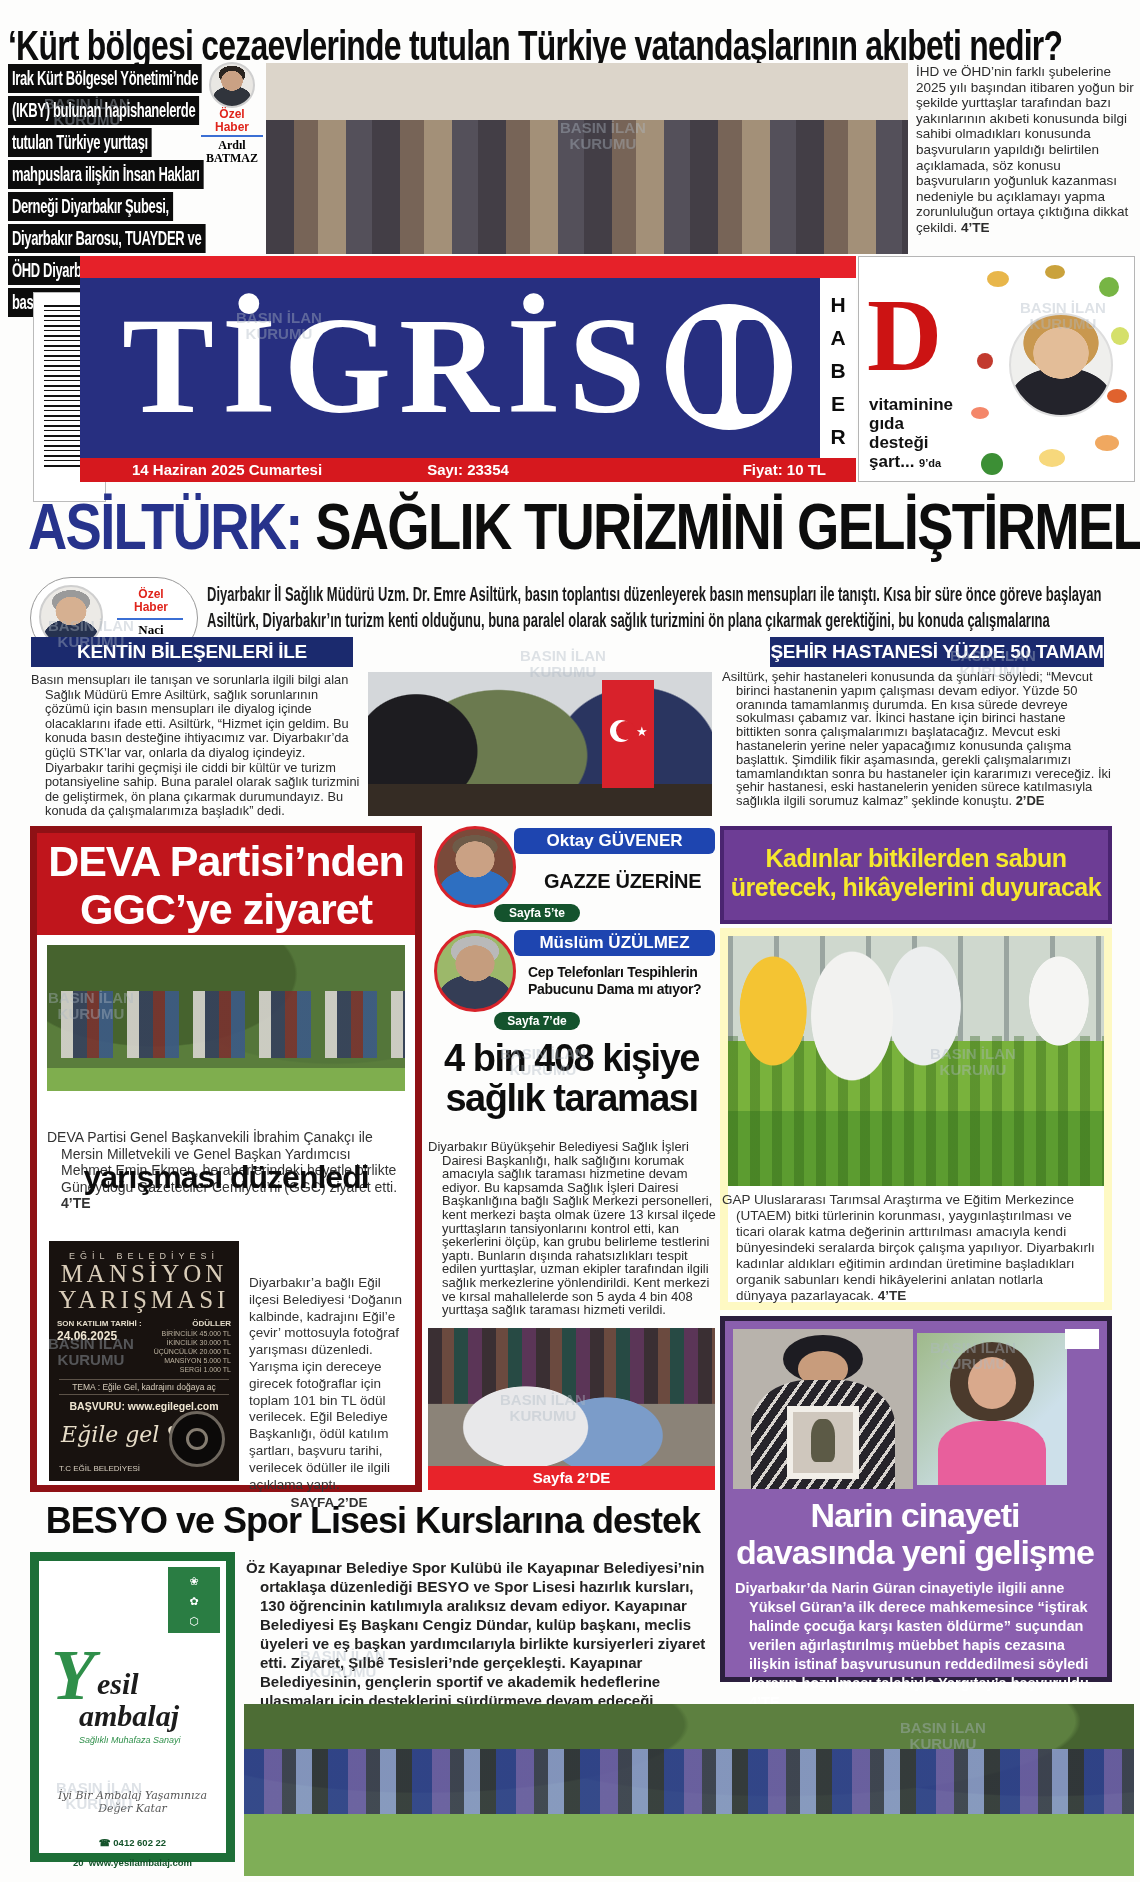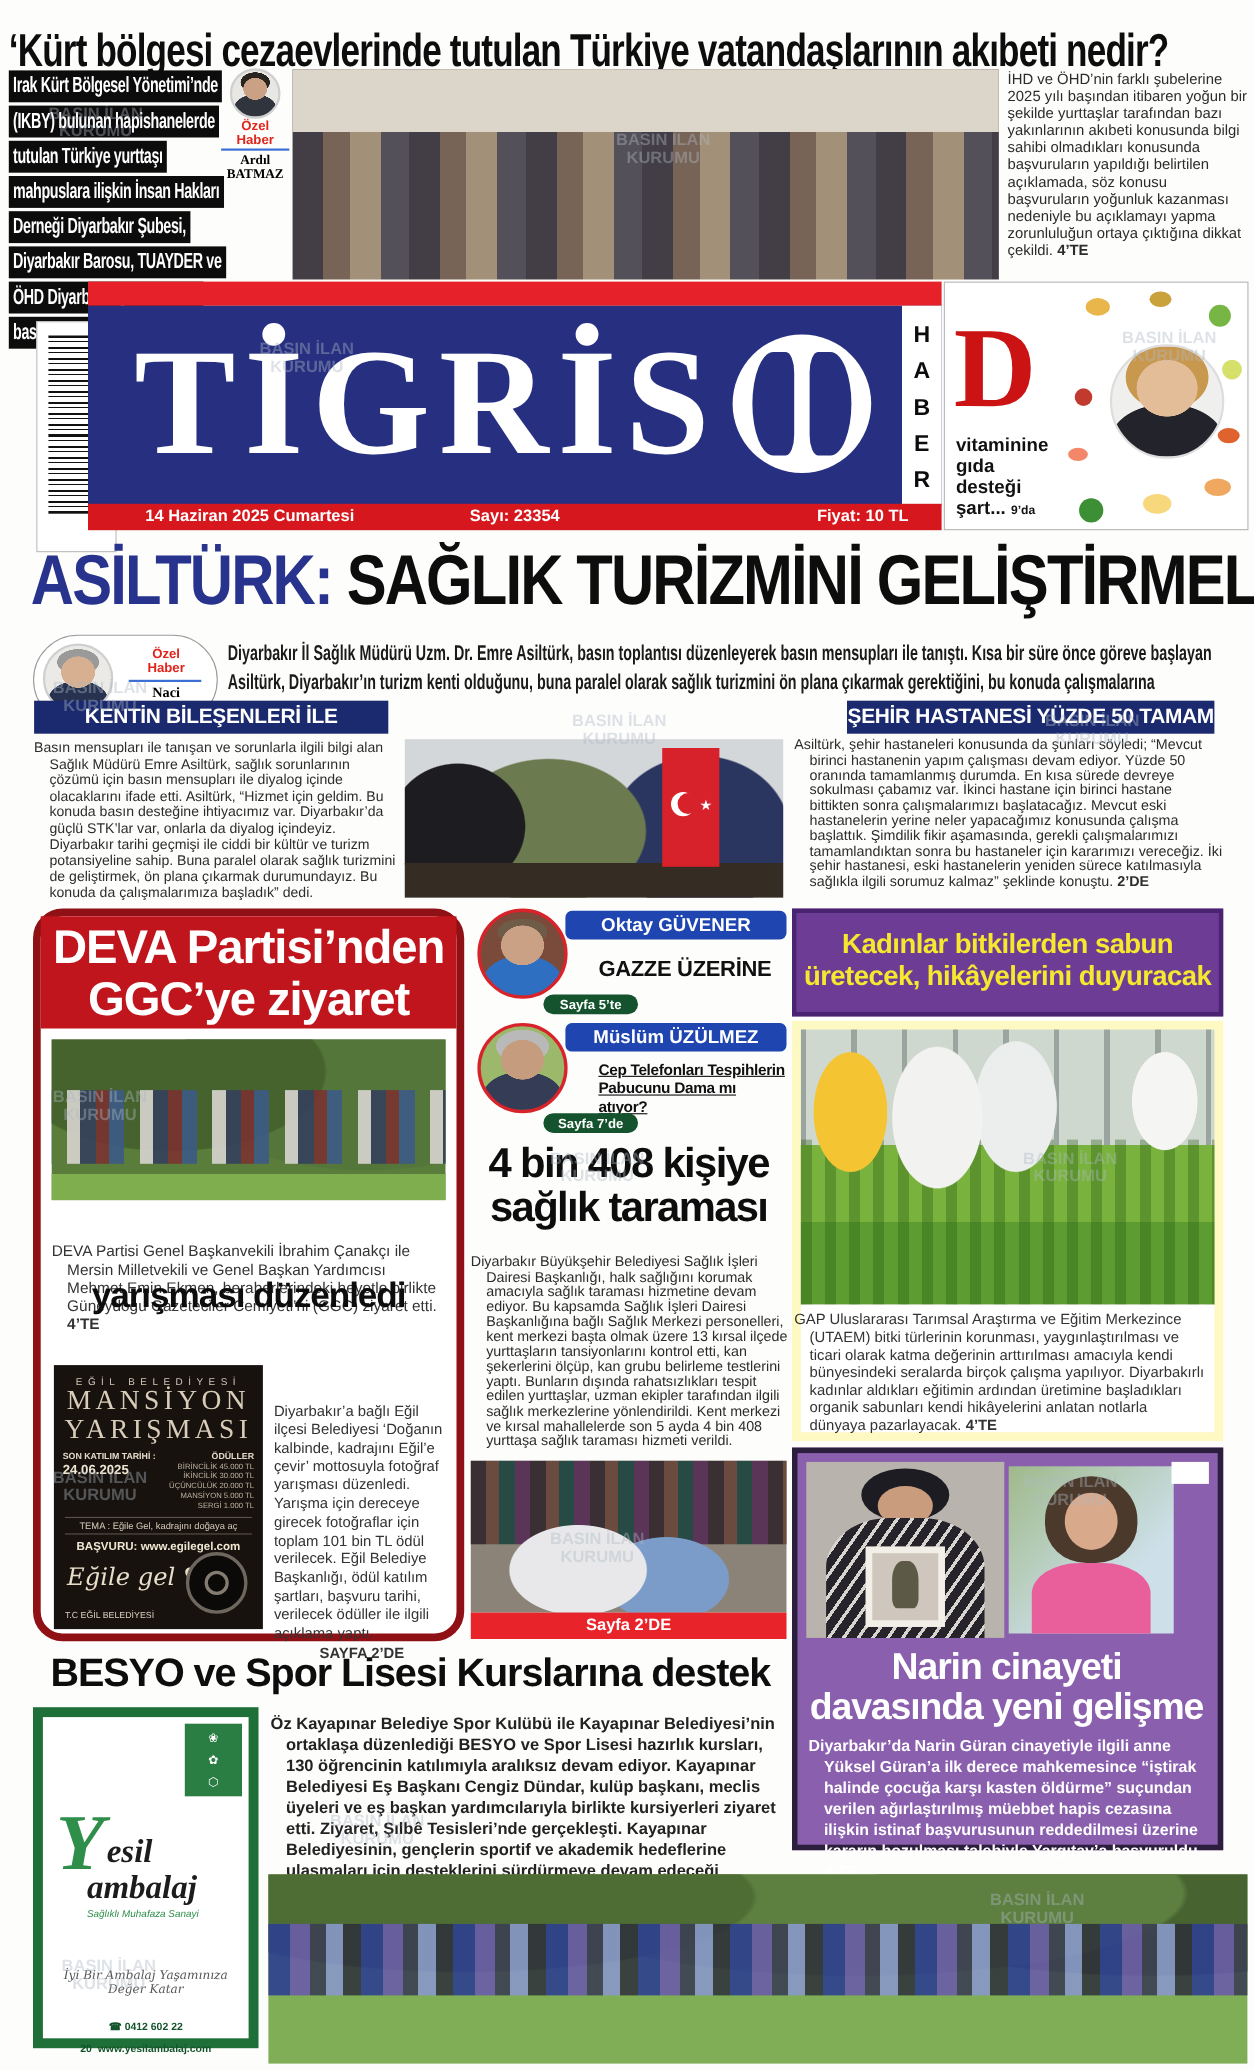--- a/index.html
+++ b/index.html
@@ -289,21 +289,21 @@
           <i></i>
         </span>
       <span class="star" style="left:34px;top:44px;">★</span>
     </div>
   </div>
 
   <div class="abs body-txt hang" style="left:722px;top:670px;width:390px;font-size:13px;line-height:13.8px;">
     <span>Asiltürk, şehir hastaneleri konusunda da şunları söyledi; “Mevcut birinci hastanenin yapım çalışması devam ediyor. Yüzde 50 oranında tamamlanmış durumda. En kısa sürede devreye sokulması çabamız var. İkinci hastane için birinci hastane bittikten sonra çalışmalarımızı başlatacağız. Mevcut eski hastanelerin yerine neler yapacağımız konusunda çalışma başlattık. Şimdilik fikir aşamasında, gerekli çalışmalarımızı tamamlandıktan sonra bu hastaneler için kararımızı vereceğiz. İki şehir hastanesi, eski hastanelerin yeniden sürece katılmasıyla sağlıkla ilgili sorumuz kalmaz” şeklinde konuştu.</span> <b>2’DE</b>
   </div>
 
-  <div class="abs frame-l" style="left:30px;top:826px;width:392px;height:666px;border-radius:27px;">
+  <div class="abs frame-l" style="left:30px;top:826px;width:392px;height:666px;">
     <div class="deva-box">
       <div>DEVA Partisi’nden</div>
       <div>GGC’ye ziyaret</div>
     </div>
     <div class="ph ph-deva" style="left:10px;top:112px;width:358px;height:146px;"></div>
     <div class="abs cap hang" style="left:10px;top:264px;width:358px;">
       <span>DEVA Partisi Genel Başkanvekili İbrahim Çanakçı ile Mersin Milletvekili ve Genel Başkan Yardımcısı Mehmet Emin Ekmen, beraberlerindeki heyetle birlikte Güneydoğu Gazeteciler Cemiyeti’ni (GGC) ziyaret etti.</span> <b>4’TE</b>
     </div>
     <div class="abs hxl" style="left:0;top:326px;width:378px;white-space:normal;text-align:center;font-size:32px;line-height:36px;">
       <div>yarışması düzenledi</div>
@@ -345,21 +345,21 @@
   <div class="abs" style="left:428px;top:826px;width:287px;height:100px;">
     <div class="colm-bar" style="left:86px;top:2px;right:0;height:26px;">Oktay GÜVENER</div>
     <div class="av av-oktay" style="left:6px;top:0px;width:82px;height:82px;"></div>
     <div class="colm-title" style="left:116px;top:44px;font-size:20px;">GAZZE ÜZERİNE</div>
     <div class="pill" style="left:66px;top:78px;width:86px;">Sayfa 5’te</div>
   </div>
 
   <div class="abs" style="left:428px;top:930px;width:287px;height:104px;">
     <div class="colm-bar" style="left:86px;top:0px;right:0;height:26px;">Müslüm ÜZÜLMEZ</div>
     <div class="av av-muslum" style="left:6px;top:0px;width:82px;height:82px;"></div>
-    <div class="colm-title pre" style="left:116px;top:34px;font-size:14px;line-height:17px;text-decoration:underline;">Cep Telefonları Tespihlerin
+    <div class="colm-title pre" style="left:100px;top:34px;font-size:14px;line-height:17px;">Cep Telefonları Tespihlerin
 Pabucunu Dama mı atıyor?</div>
     <div class="pill" style="left:66px;top:82px;width:86px;">Sayfa 7’de</div>
   </div>
 
   <div class="abs h-mid" style="left:428px;top:1038px;width:287px;">
     <div>4 bin 408 kişiye</div>
     <div>sağlık taraması</div>
   </div>
 
   <div class="abs body-txt hang" style="left:428px;top:1140px;width:289px;font-size:13px;line-height:13.6px;">Diyarbakır Büyükşehir Belediyesi Sağlık İşleri Dairesi Başkanlığı, halk sağlığını korumak amacıyla sağlık taraması hizmetine devam ediyor. Bu kapsamda Sağlık İşleri Dairesi Başkanlığına bağlı Sağlık Merkezi personelleri, kent merkezi başta olmak üzere 13 kırsal ilçede yurttaşların tansiyonlarını kontrol etti, kan şekerlerini ölçüp, kan grubu belirleme testlerini yaptı. Bunların dışında rahatsızlıkları tespit edilen yurttaşlar, uzman ekipler tarafından ilgili sağlık merkezlerine yönlendirildi. Kent merkezi ve kırsal mahallelerde son 5 ayda 4 bin 408 yurttaşa sağlık taraması hizmeti verildi.</div>
@@ -392,21 +392,21 @@
       <span class="hair"></span>
         <span class="face"></span>
         <span class="tshirt"></span>
     </div>
     <div class="abs" style="right:8px;top:8px;width:34px;height:20px;background:#fff;"></div>
     <div class="abs h-narin" style="left:0;top:176px;width:380px;">
       <div>Narin cinayeti</div>
       <div>davasında yeni gelişme</div>
     </div>
     <div class="abs narin-body hang" style="left:10px;top:258px;width:364px;">
-      <span>Diyarbakır’da Narin Güran cinayetiyle ilgili anne Yüksel Güran’a ilk derece mahkemesince “iştirak halinde çocuğa karşı kasten öldürme” suçundan verilen ağırlaştırılmış müebbet hapis cezasına ilişkin istinaf başvurusunun reddedilmesi üzerine kararın bozulması talebiyle Yargıtay’a başvuruldu.</span> <b>4’TE</b>
+      <span>Diyarbakır’da Narin Güran cinayetiyle ilgili anne Yüksel Güran’a ilk derece mahkemesince “iştirak halinde çocuğa karşı kasten öldürme” suçundan verilen ağırlaştırılmış müebbet hapis cezasına ilişkin istinaf başvurusunun reddedilmesi söyledi kararın bozulması talebiyle Yargıtay’a başvuruldu.</span> <b>4’TE</b>
     </div>
   </div>
 
   <div class="abs h-besyo" style="left:30px;top:1500px;width:686px;">BESYO ve Spor Lisesi Kurslarına destek</div>
 
   <div class="abs ad" style="left:30px;top:1552px;width:205px;height:310px;">
     <div class="corner">❀<br>✿<br>⬡</div>
     <span class="logoY">Y</span>
     <span class="l1">esil</span>
     <span class="l2">ambalaj</span>

